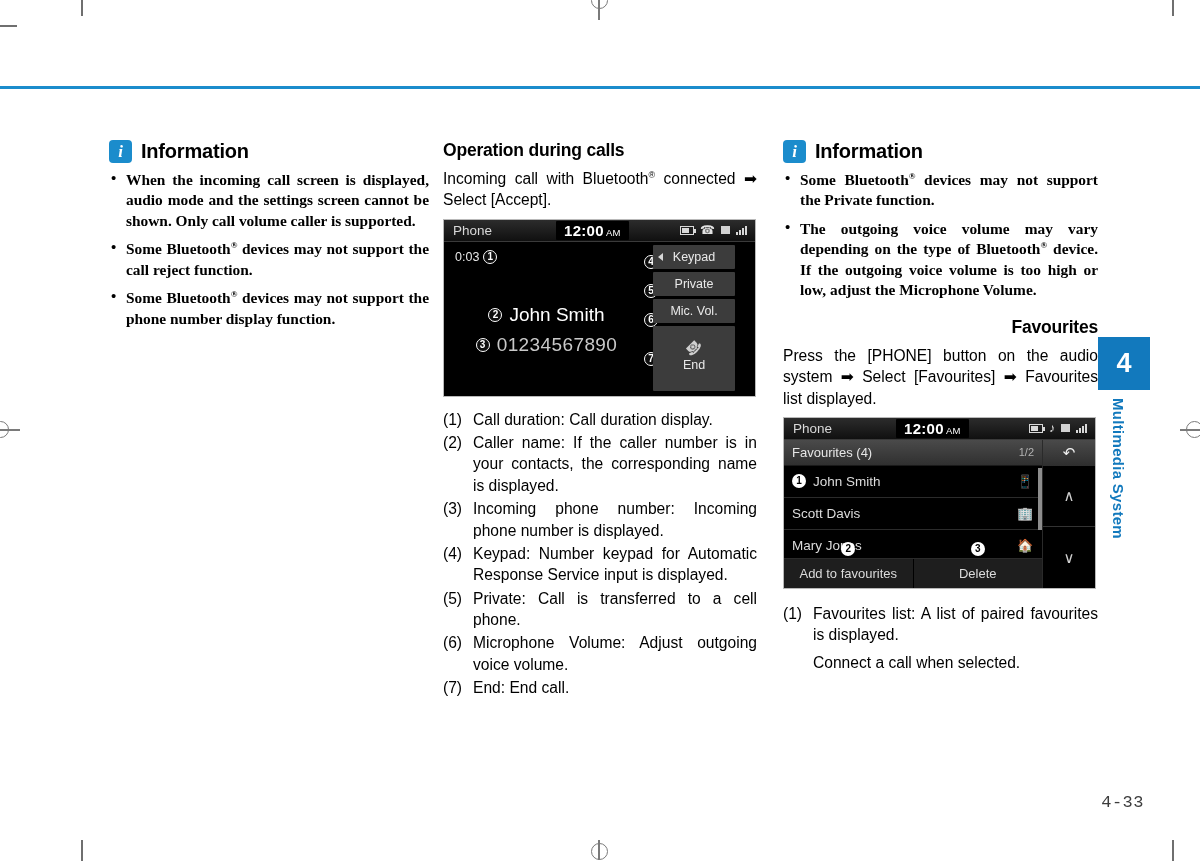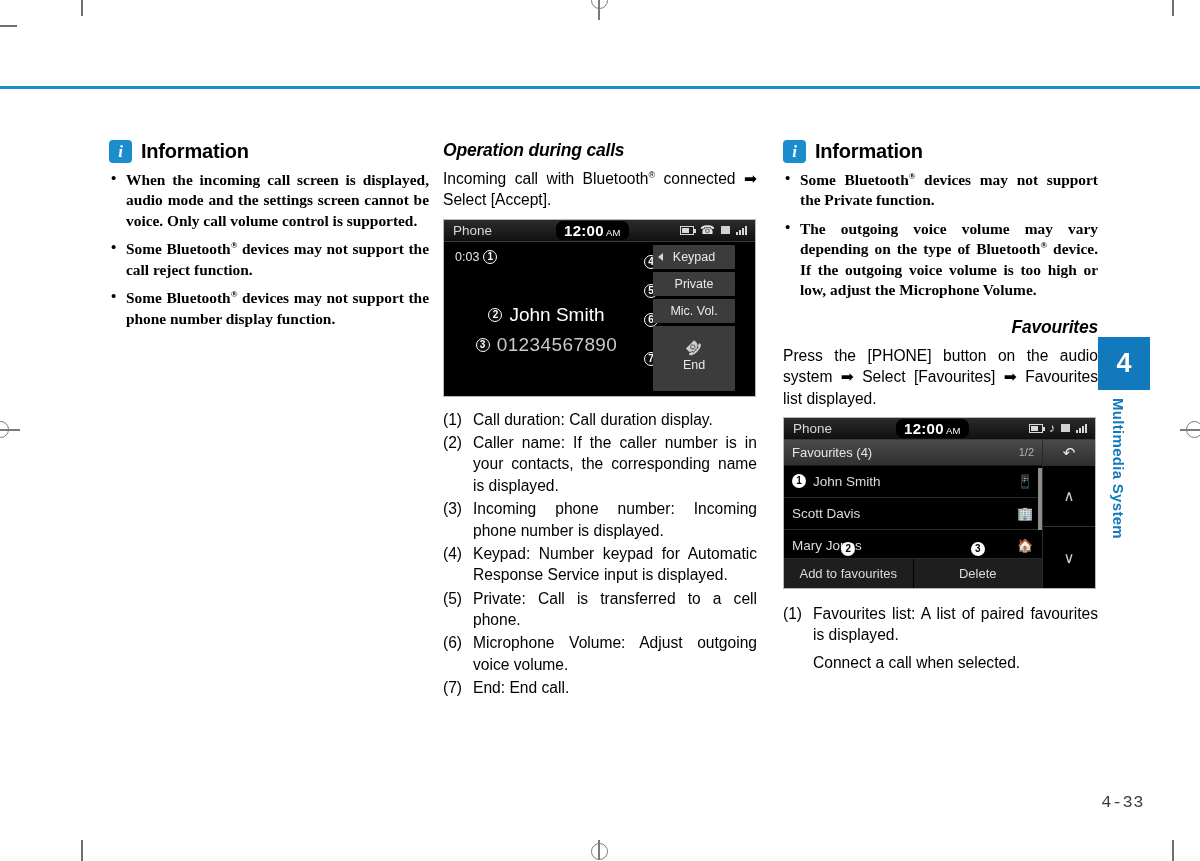--- a/index.html
+++ b/index.html
@@ -68,21 +68,21 @@
     font-weight:bold; font-size:15.4px; line-height:1.33;
     text-align:justify; margin-bottom:8px;
   }
   ul.info-list li::before {
     content:"•"; position:absolute; left:2px; top:-1px; font-size:15px;
   }
   sup.reg { font-size:9px; vertical-align:super; }
 
   
   .sec-title {
-    font-size:17.5px; font-weight:bold; font-style:italic;
+    font-size:17.5px; font-weight:bold; 
     margin:0 0 7px 0; letter-spacing:-0.2px;
   }
   .body-p {
     font-size:15.6px; line-height:1.37; text-align:justify; margin:0;
   }
 
   ol.num-list { list-style:none; margin:0; padding:0; }
   ol.num-list li {
     position:relative; padding-left:30px;
     font-size:15.6px; line-height:1.37; text-align:justify;
@@ -104,21 +104,21 @@
     position:absolute; left:0; top:0; right:0; height:22px;
     background:linear-gradient(#2c2c2c,#101010);
     display:flex; align-items:center;
     border-bottom:1px solid #3a3a3a;
   }
   .status-title {
     color:#d8d8d8; font-size:13.5px; padding-left:9px; width:112px;
   }
   .status-clock {
     background:#000; color:#fff; font-size:15px; font-weight:bold;
-    padding:1px 8px 1px 8px; border-radius:7px; letter-spacing:0.3px;
+    padding:1px 8px 1px 8px; border-radius:1px; letter-spacing:0.3px;
   }
   .status-clock .ampm { font-size:9.5px; font-weight:normal; margin-left:2px; }
   .status-icons {
     margin-left:auto; display:flex; align-items:center; gap:6px;
     padding-right:8px;
   }
 
   
   .ic-batt { width:14px; height:9px; border:1.4px solid #d9d9d9; position:relative; }
   .ic-batt::after { content:""; position:absolute; right:-3px; top:2px; width:2px; height:4px; background:#d9d9d9; }
@@ -256,21 +256,21 @@
 <div class="side-tab">4</div>
 <div class="side-tab-label">Multimedia System</div>
 <div class="page-no">4-33</div>
 
 <div class="col col-left">
   <div class="info-head">
     <div class="info-badge">i</div>
     <div class="info-title">Information</div>
   </div>
   <ul class="info-list">
-    <li><span>When the incoming call screen is displayed, audio mode and the settings screen cannot be voice. Only call volume control is supported.</span></li>
+    <li><span>When the incoming call screen is displayed, audio mode and the settings screen cannot be shown. Only call volume caller is supported.</span></li>
     <li><span>Some Bluetooth<sup class="reg">®</sup> devices may not support the call reject function.</span></li>
     <li><span>Some Bluetooth<sup class="reg">®</sup> devices may not support the phone number display function.</span></li>
   </ul>
 </div>
 
 <div class="col col-mid">
   <div class="sec-title">Operation during calls</div>
   <p class="body-p">Incoming call with Bluetooth<sup class="reg">®</sup> connected ➡ Select [Accept].</p>
 
   <div class="dev" id="call-screen">

